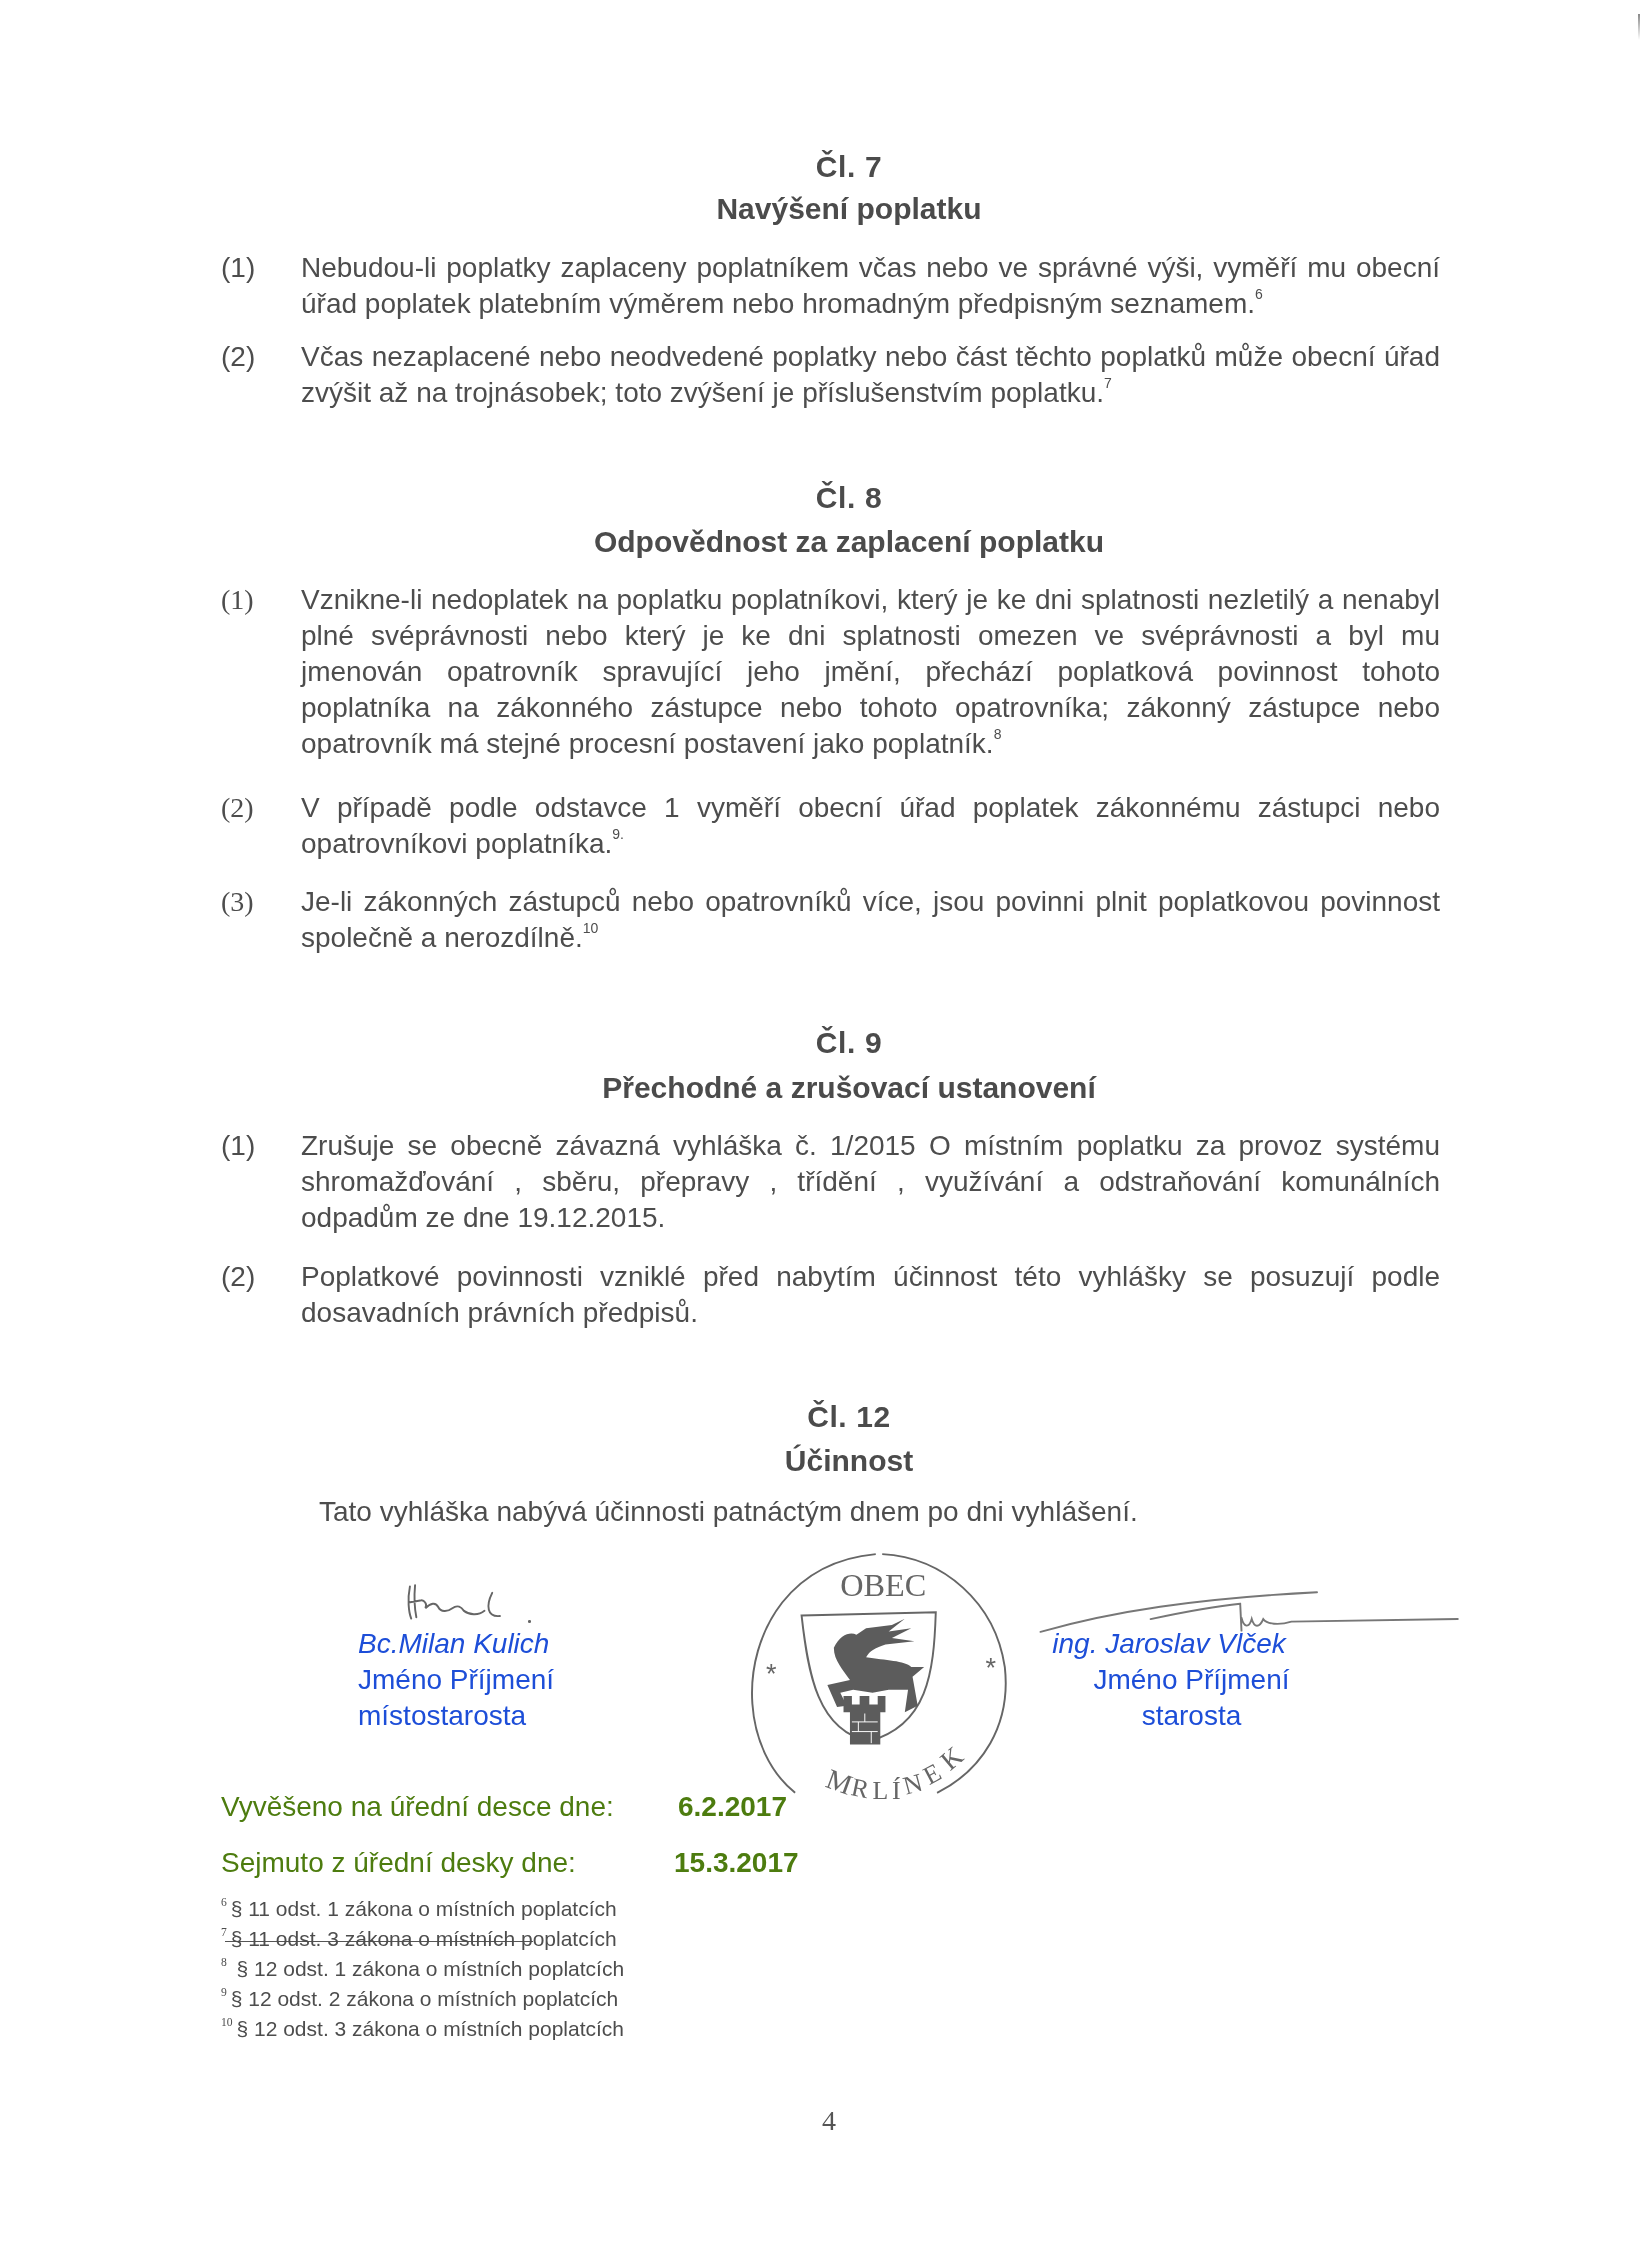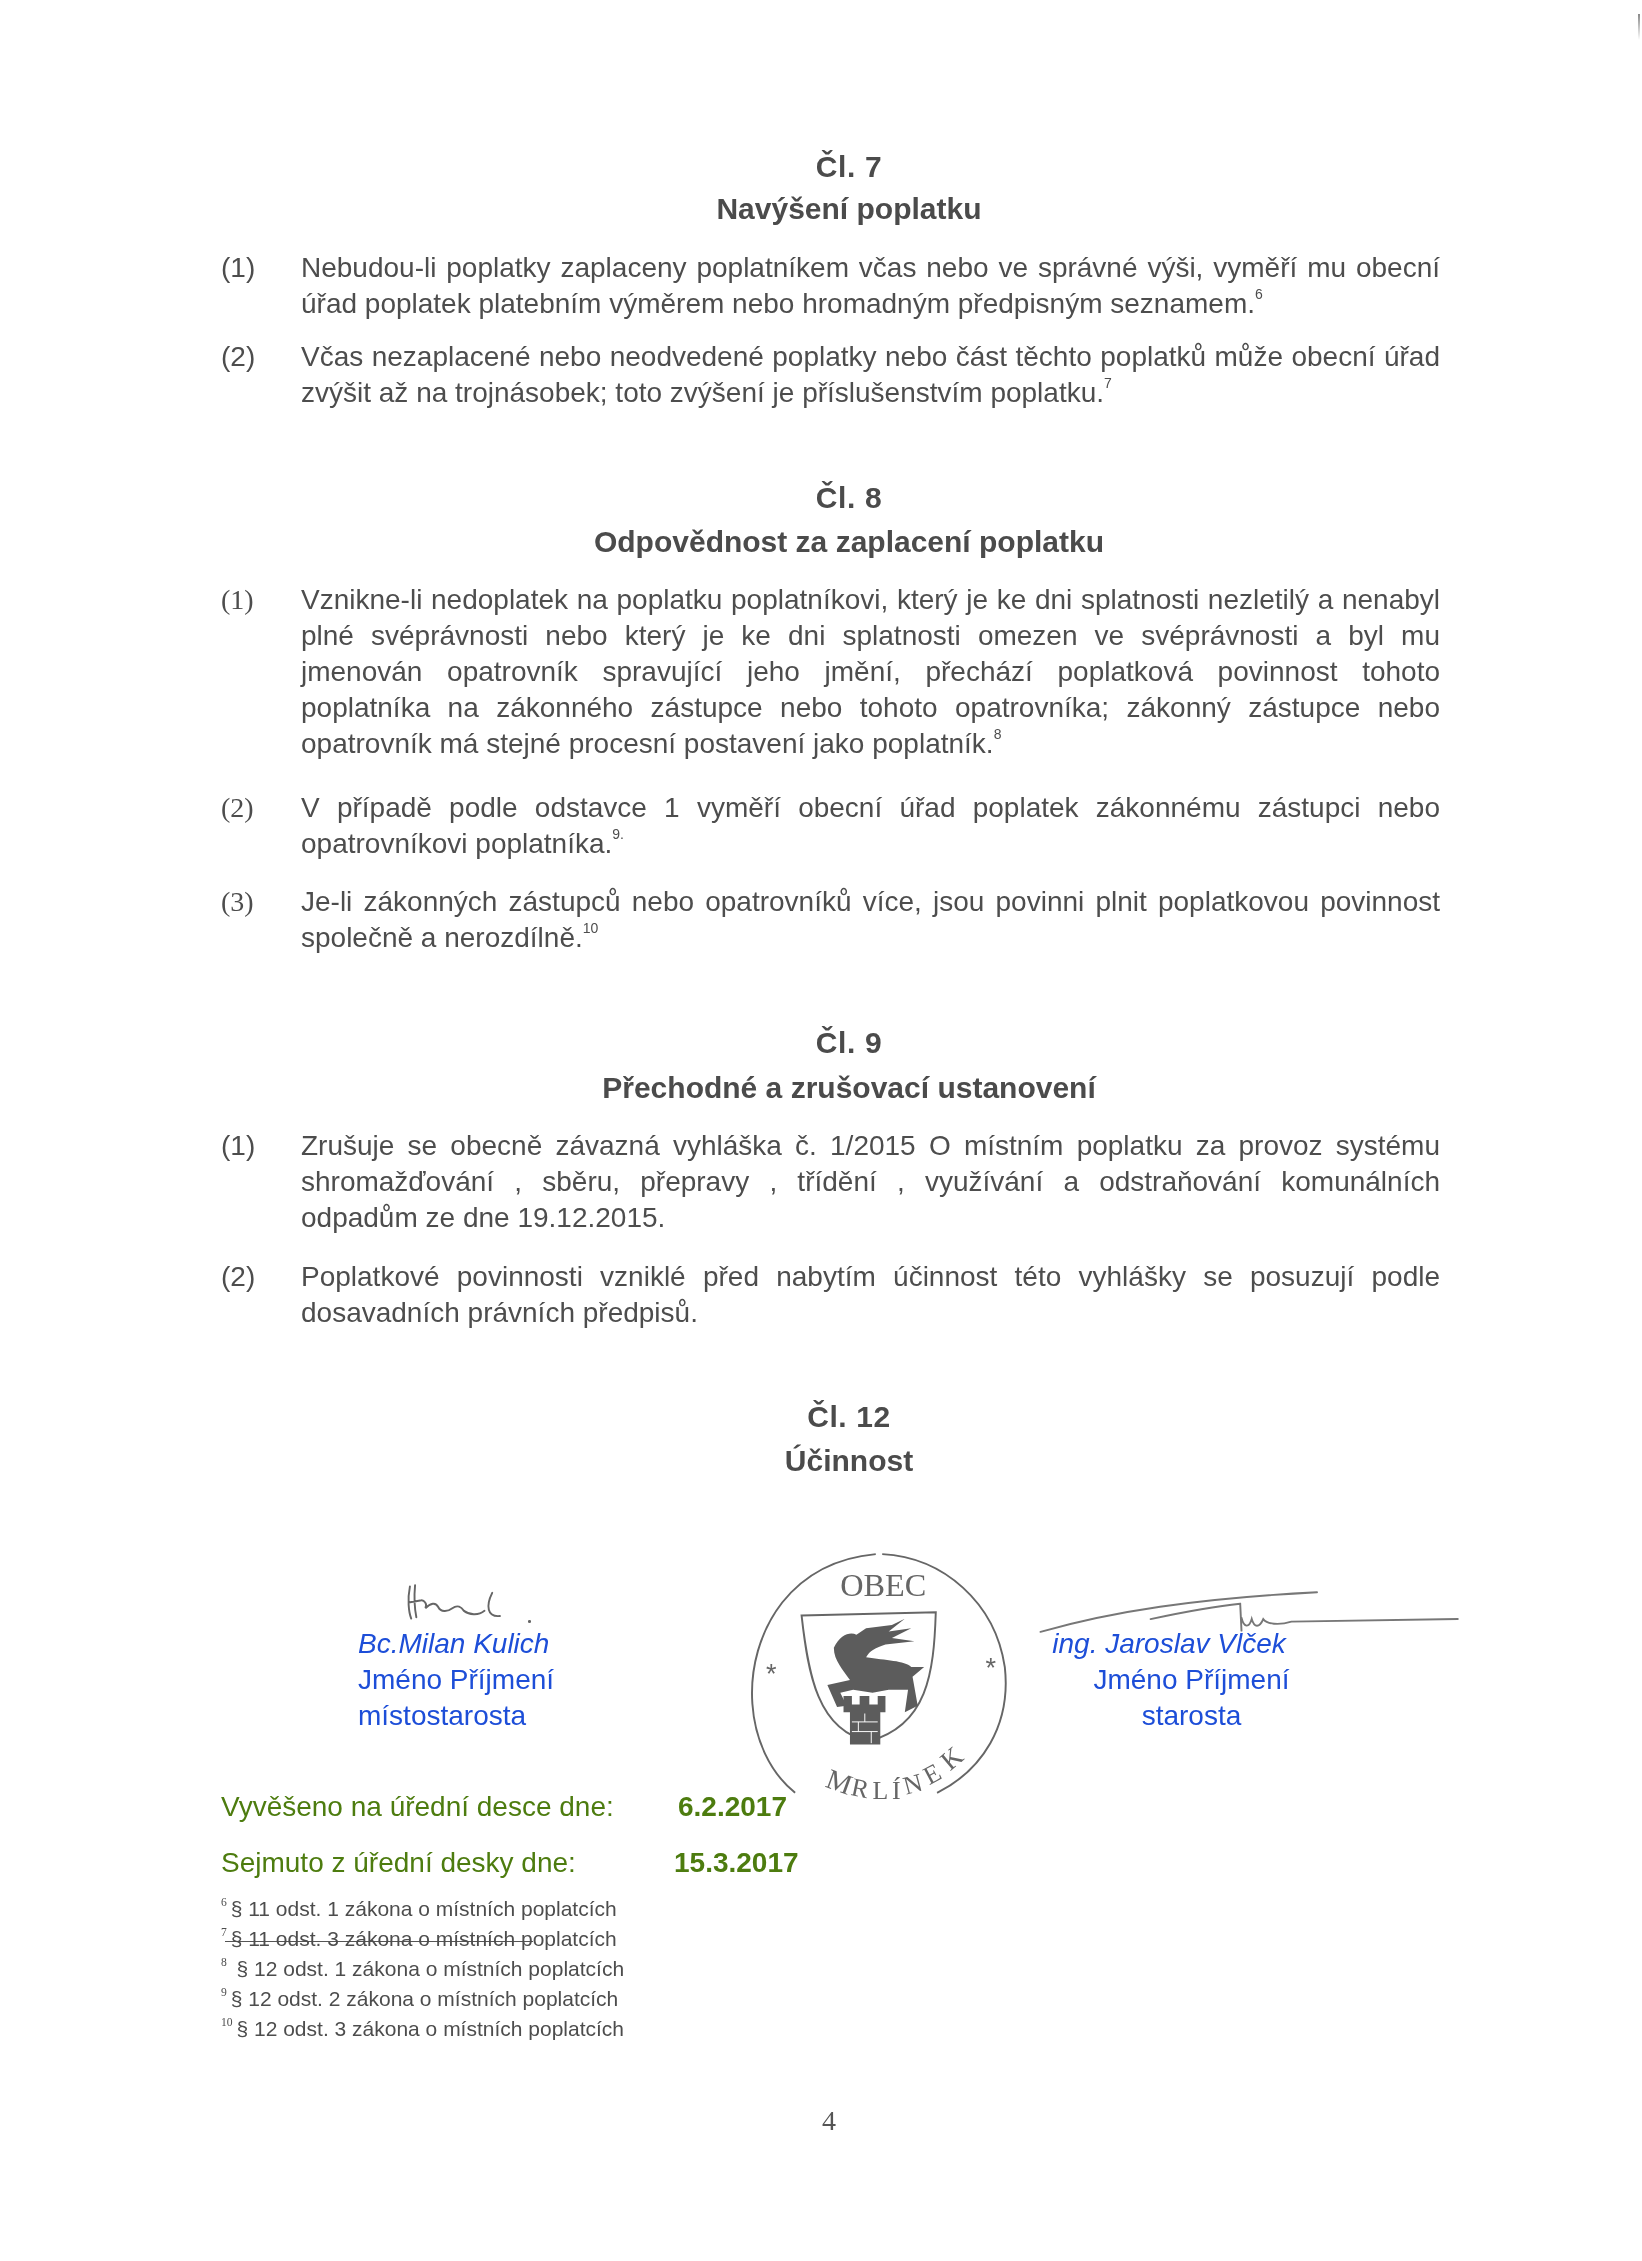--- a/index.html
+++ b/index.html
@@ -80,20 +80,21 @@
     <span class="num">(1)</span>
     <div class="txt"><span>Zrušuje se obecně závazná vyhláška č. 1/2015 O místním poplatku za provoz systému shromažďování , sběru, přepravy , třídění , využívání a odstraňování komunálních odpadům ze dne 19.12.2015.</span></div>
   </div>
   <div class="para" style="top:1259px">
     <span class="num">(2)</span>
     <div class="txt"><span>Poplatkové povinnosti vzniklé před nabytím účinnost této vyhlášky se posuzují podle dosavadních právních předpisů.</span></div>
   </div>
 
   <div class="art-num" style="top:1400px">Čl. 12</div>
   <div class="art-title" style="top:1444px">Účinnost</div>
+  <div class="effect-text">Tato vyhláška nabývá účinnosti patnáctým dnem po dni vyhlášení.</div>
 
   <svg class="signature" style="left:374px; top:1580px" width="129" height="45" viewBox="0 0 200 70">
     <path d="M12 10 C8 30, 10 50, 14 60 M20 8 C18 30, 20 48, 22 58 M10 35 L28 32 C34 30, 40 38, 36 44 C44 36, 52 34, 56 42 C60 50, 70 50, 78 44 C86 38, 92 42, 96 48 C104 54, 118 56, 128 48 M140 20 C130 40, 132 58, 152 56" fill="none" stroke="#666" stroke-width="3" stroke-linecap="round"></path>
   </svg>
   <div style="position:absolute; left:500px; top:1620px; width:2.6px; height:2.6px; border-radius:1.3px; background:#666"></div>
 
   <div class="sig-block sig-left">
     <div class="name">Bc.Milan Kulich</div>
     <div>Jméno Příjmení</div>
     <div>místostarosta</div>

